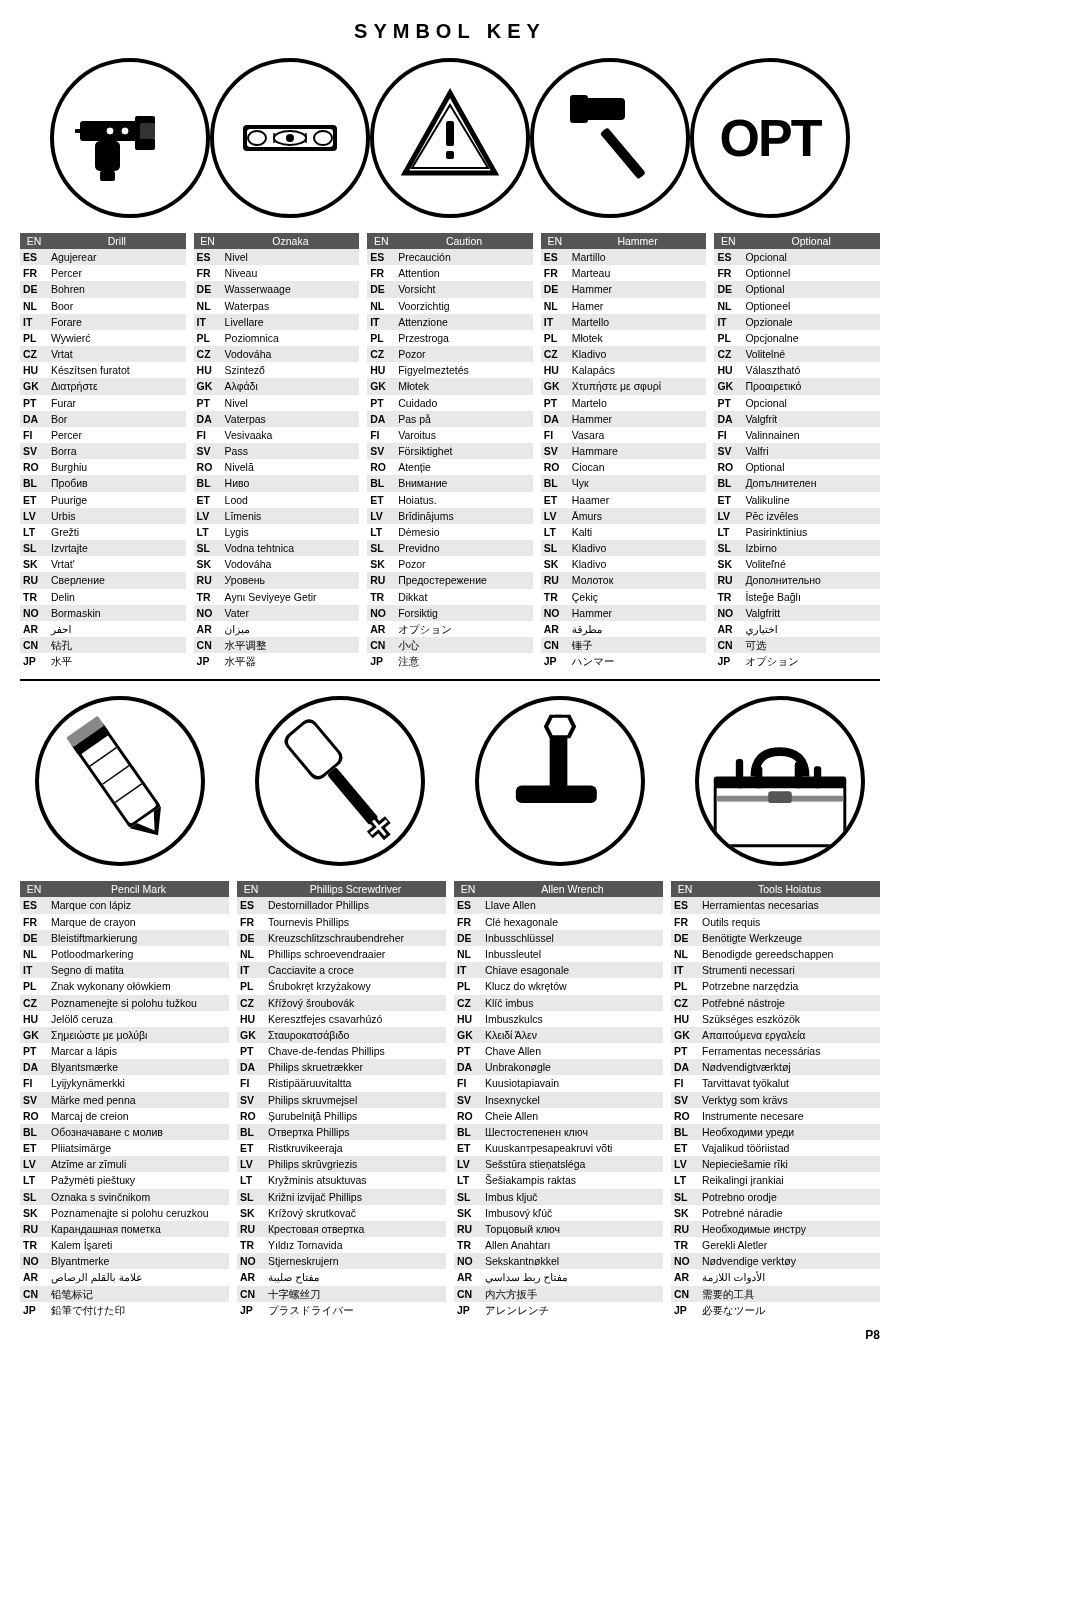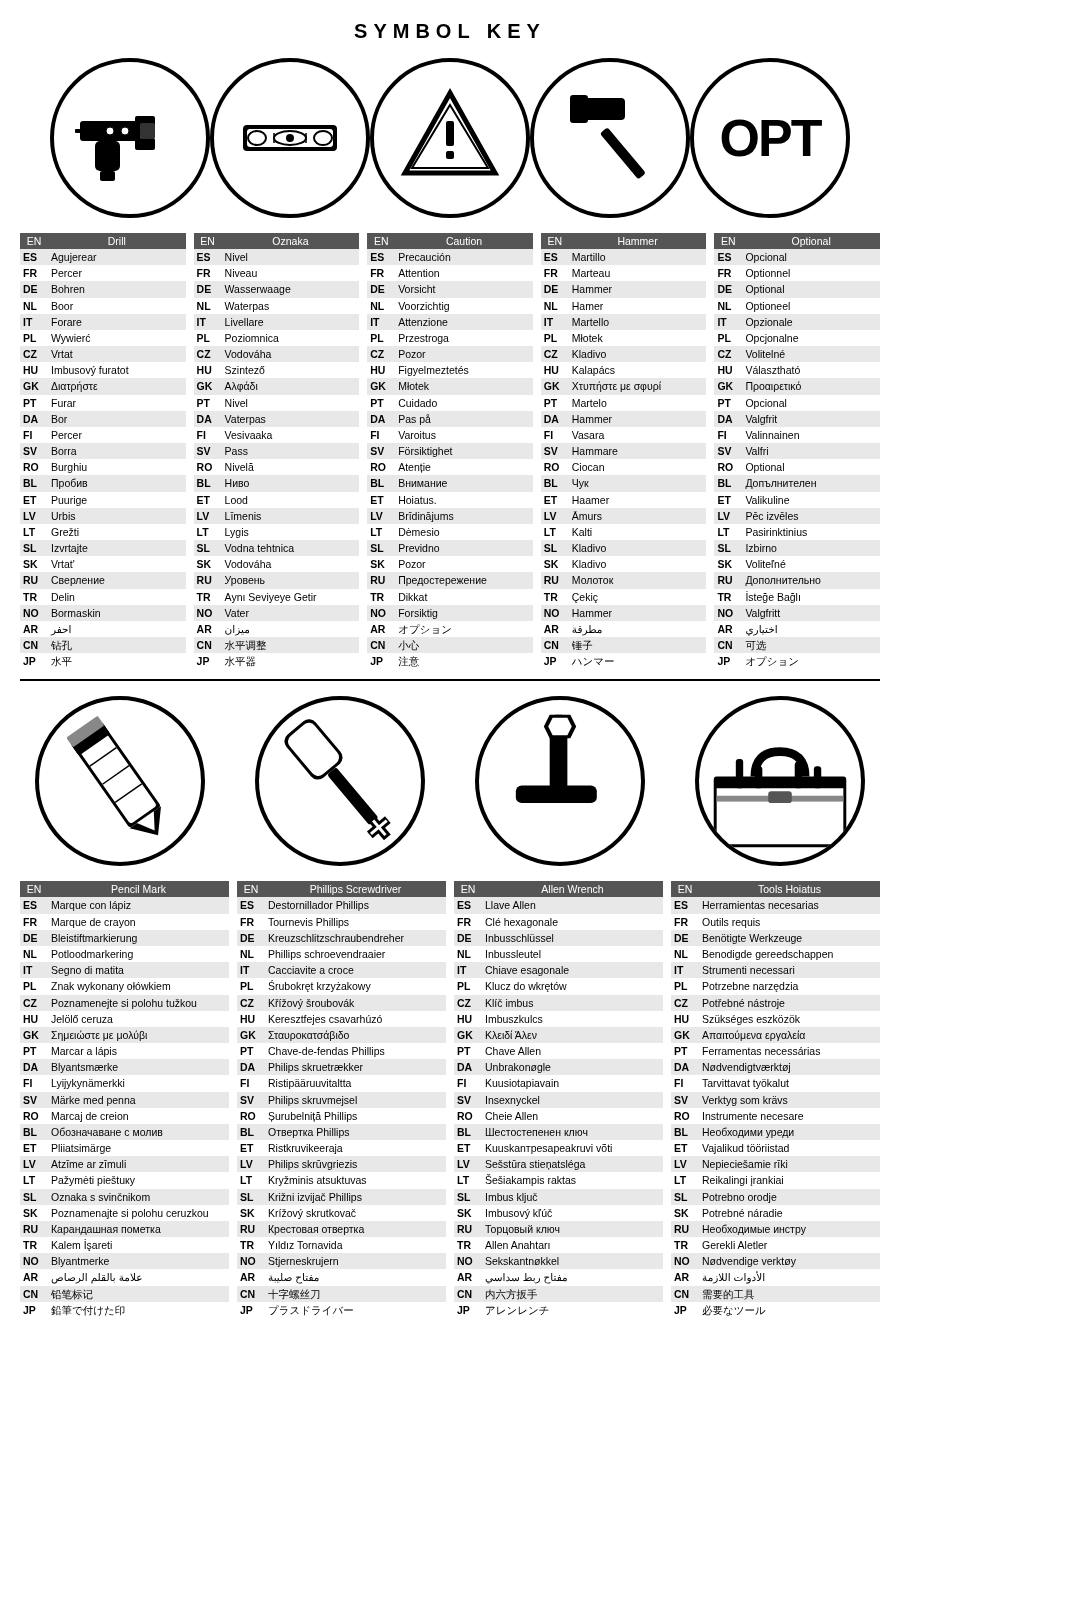--- a/index.html
+++ b/index.html
@@ -227,21 +227,21 @@
           <tr>
             <td class="lang">PL</td>
             <td>Wywierć</td>
           </tr>
           <tr>
             <td class="lang">CZ</td>
             <td>Vrtat</td>
           </tr>
           <tr>
             <td class="lang">HU</td>
-            <td>Imbusový furatot</td>
+            <td>Készítsen furatot</td>
           </tr>
           <tr>
             <td class="lang">GK</td>
             <td>Διατρήστε</td>
           </tr>
           <tr>
             <td class="lang">PT</td>
             <td>Furar</td>
           </tr>
           <tr>
@@ -1303,13 +1303,14 @@
             <td>需要的工具</td>
           </tr>
           <tr>
             <td class="lang">JP</td>
             <td>必要なツール</td>
           </tr>
         </tbody>
     </table>
   </div>
 
+  <div class="page-number">P8</div>
 </div>
 
 </body></html>

